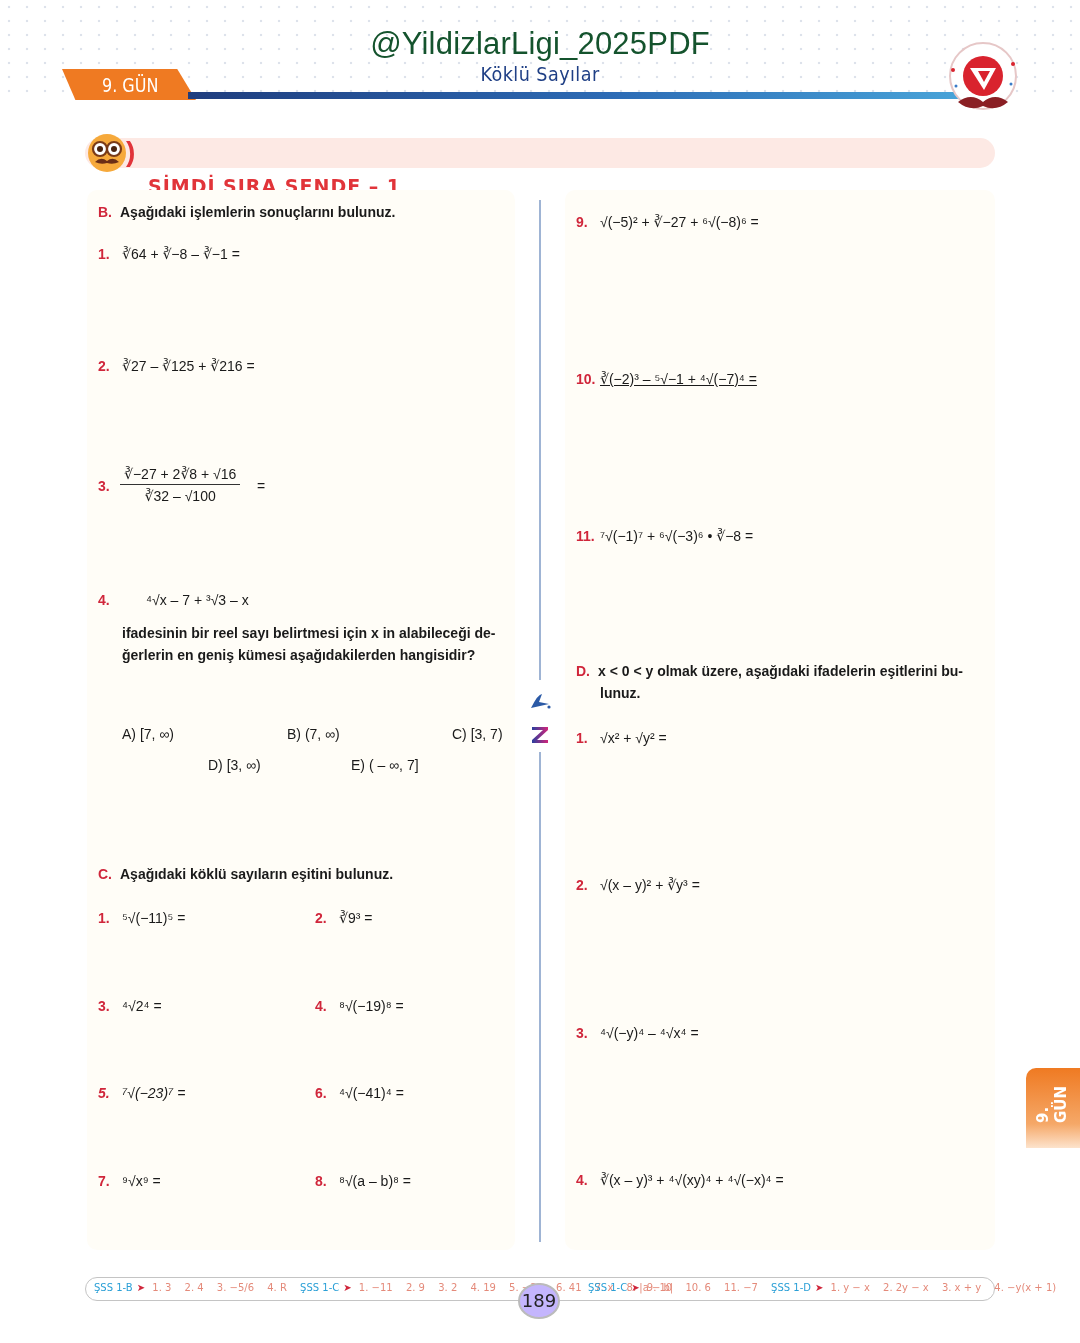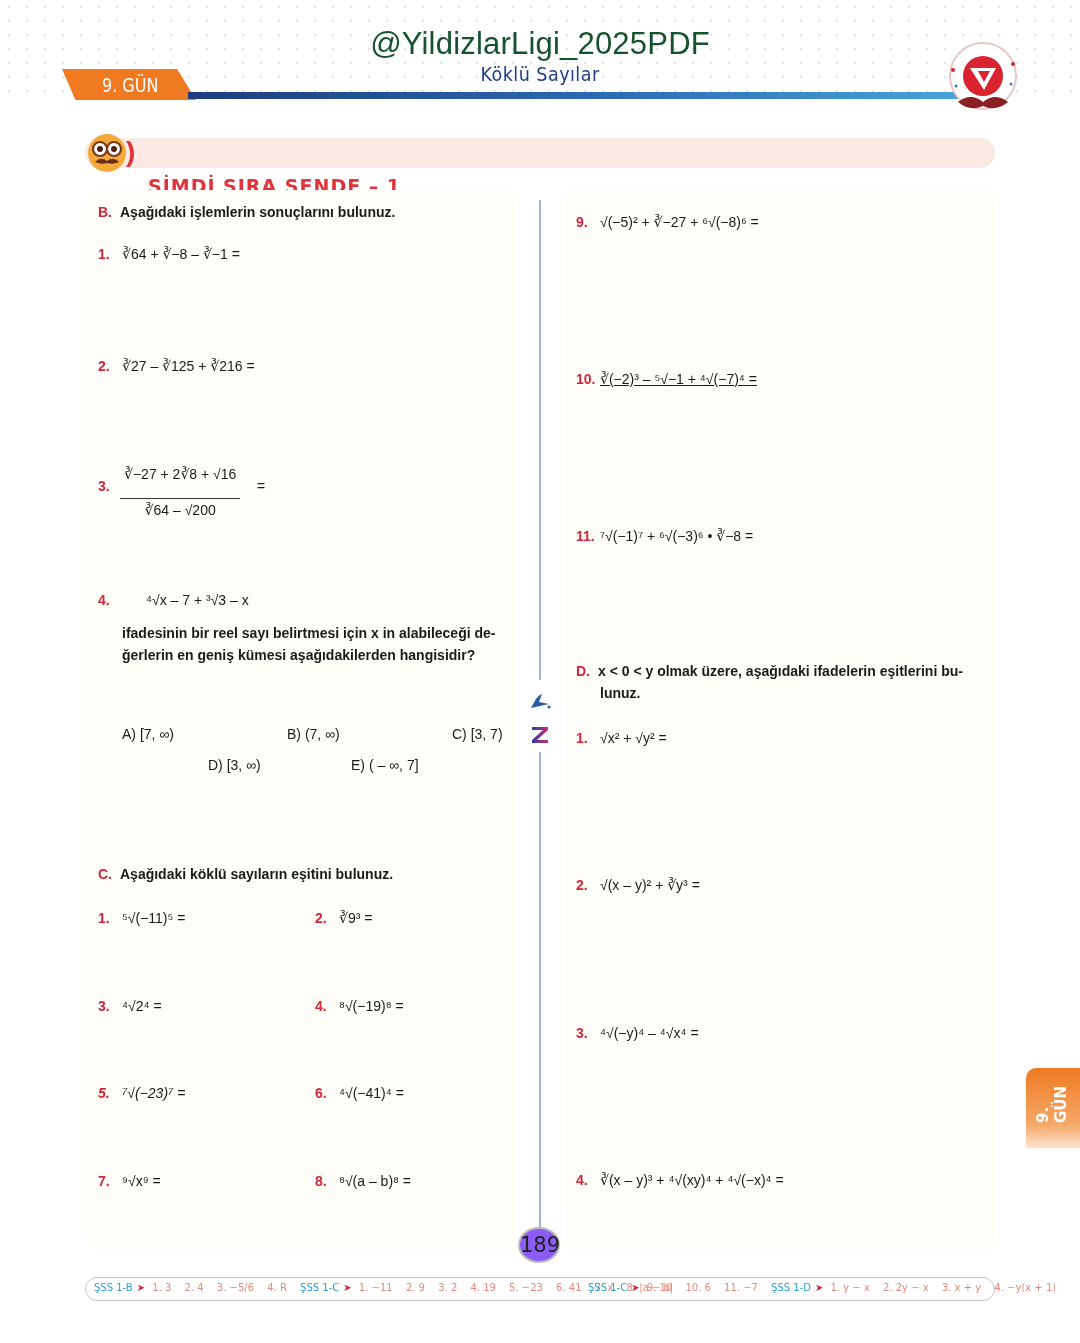--- a/index.html
+++ b/index.html
@@ -37,36 +37,36 @@
 
   .divider-line { position: absolute; left: 539px; width: 2px; background: #9fb4d4; }
 
   .q { position: absolute; font-size: 14px; color: #1a1a1a; white-space: nowrap; }
   .num { color: #d0263b; font-weight: bold; display: inline-block; min-width: 24px; }
   .sec { position: absolute; font-size: 14px; font-weight: bold; color: #1a1a1a; white-space: nowrap; }
   .sec .letter { color: #d0263b; margin-right: 8px; }
   .para { position: absolute; font-size: 14px; font-weight: bold; line-height: 22px; color: #1a1a1a; }
   .opt { position: absolute; font-size: 14px; color: #1a1a1a; margin-top: 36px; }
   .frac { position: absolute; font-size: 14px; text-align: center; }
-  .frac .top { padding: 0 4px 16px; border-bottom: 1px solid #333; }
+  .frac .top { padding: 0 4px 2px; border-bottom: 1px solid #333; }
   .frac .bot { padding-top: 3px; }
 
   .side-tab { position: absolute; left: 1026px; top: 1068px; width: 54px; height: 80px;
     background: linear-gradient(180deg, #ef7a22 0%, #f5a868 70%, #fde3cc 100%); border-top-left-radius: 10px; }
   .side-tab span { position: absolute; left: 8px; top: 55px; color: #fff; font-size: 15px; font-weight: bold;
     transform: rotate(-90deg); transform-origin: left top; font-family: "DejaVu Sans", sans-serif; }
 
   .footer { position: absolute; left: 85px; top: 1277px; width: 910px; height: 24px;
     border: 1.5px solid #c4c4c4; border-radius: 12px; background: #fff; }
   .ans-row { position: absolute; top: 4px; font-size: 10px; white-space: nowrap; font-family: "DejaVu Sans", sans-serif; }
   .ans-row .code { color: #2a9fd6; }
   .ans-row .arrow { color: #d0263b; margin: 0 4px; }
   .ans-row .ans { color: #e48a7a; margin-right: 10px; }
-  .page-circle { position: absolute; left: 518px; top: 1227px; width: 42px; height: 36px; border-radius: 50%;
-    background: #8b5cf6; border: 2px solid #bbb; text-align: center; line-height: 32px; font-size: 21px; color: #222;
+  .page-circle { position: absolute; left: 518px; top: 1283px; width: 42px; height: 36px; border-radius: 50%;
+    background: #c4b5fd; border: 2px solid #bbb; text-align: center; line-height: 32px; font-size: 18px; color: #222;
     font-family: "DejaVu Sans", sans-serif; }
 </style>
 </head>
 <body>
 
 <div class="dots"></div>
 <div class="watermark">@YildizlarLigi_2025PDF</div>
 <div class="subject">Köklü Sayılar</div>
 <div class="day-tab">
     <span>9. GÜN</span>
@@ -123,21 +123,21 @@
   <span class="num">1.</span><span>∛64 + ∛−8 – ∛−1 =</span>
 </div>
 <div class="q" style="left:98px;top:358px;">
   <span class="num">2.</span><span>∛27 – ∛125 + ∛216 =</span>
 </div>
 <div class="q" style="left:98px;top:478px;">
   <span class="num">3.</span>
 </div>
 <div class="frac" style="left:120px;top:466px;">
   <div class="top">∛−27 + 2∛8 + √16</div>
-  <div class="bot">∛64 – √200</div>
+  <div class="bot">∛32 – √100</div>
 </div>
 <div class="q" style="left:257px;top:478px;">=</div>
 
 <div class="q" style="left:98px;top:592px;">
   <span class="num" style="min-width:48px">4.</span><span>⁴√x – 7 + ³√3 – x</span>
 </div>
 <div class="para" style="left:122px;top:622px;width:392px;">ifadesinin bir reel sayı belirtmesi için x in alabileceği de- ğerlerin en geniş kümesi aşağıdakilerden hangisidir?</div>
 <div class="opt" style="left:122px;top:690px;">A) [7, ∞)</div>
 <div class="opt" style="left:287px;top:690px;">B) (7, ∞)</div>
 <div class="opt" style="left:452px;top:690px;">C) [3, 7)</div>

